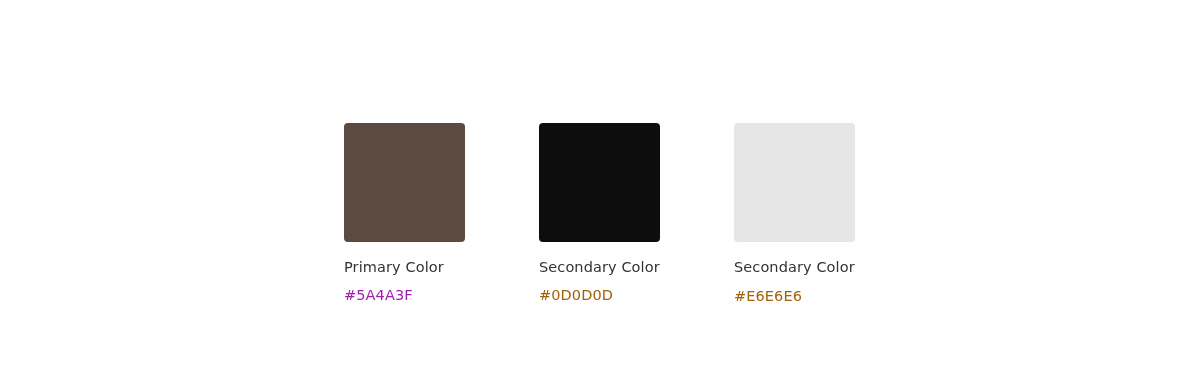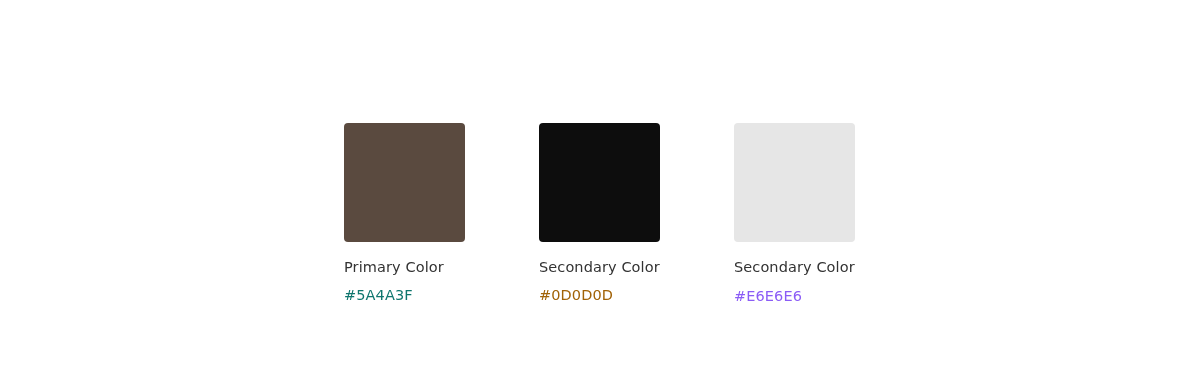--- a/index.html
+++ b/index.html
@@ -70,29 +70,29 @@
 </style>
 </head>
 <body style="background: rgb(255, 255, 255);">
 
 <div class="palette-board">
   <div class="swatch-row">
 
     <div class="swatch-item">
       <div class="swatch-chip" style="background-color: rgb(90, 74, 63);"></div>
       <div class="swatch-name" style="color: rgb(51, 51, 51);">Primary Color</div>
-      <div class="swatch-hex" style="color: #0f766e; text-align: center;">#5A4A3F</div>
+      <div class="swatch-hex" style="color: #a21caf; text-align: center;">#5A4A3F</div>
     </div>
 
     <div class="swatch-item">
       <div class="swatch-chip" style="background-color: rgb(13, 13, 13);"></div>
       <div class="swatch-name" style="color: rgb(51, 51, 51);">Secondary Color</div>
       <div class="swatch-hex" style="color: #a16207;">#0D0D0D</div>
     </div>
 
     <div class="swatch-item">
       <div class="swatch-chip" style="background-color: rgb(230, 230, 230);"></div>
       <div class="swatch-name" style="color: rgb(51, 51, 51);">Secondary Color</div>
-      <div class="swatch-hex" style="color: #8b5cf6; margin-top: 10px;">#E6E6E6</div>
+      <div class="swatch-hex" style="color: #a16207; margin-top: 10px;">#E6E6E6</div>
     </div>
 
   </div>
 </div>
 
 </body></html>

